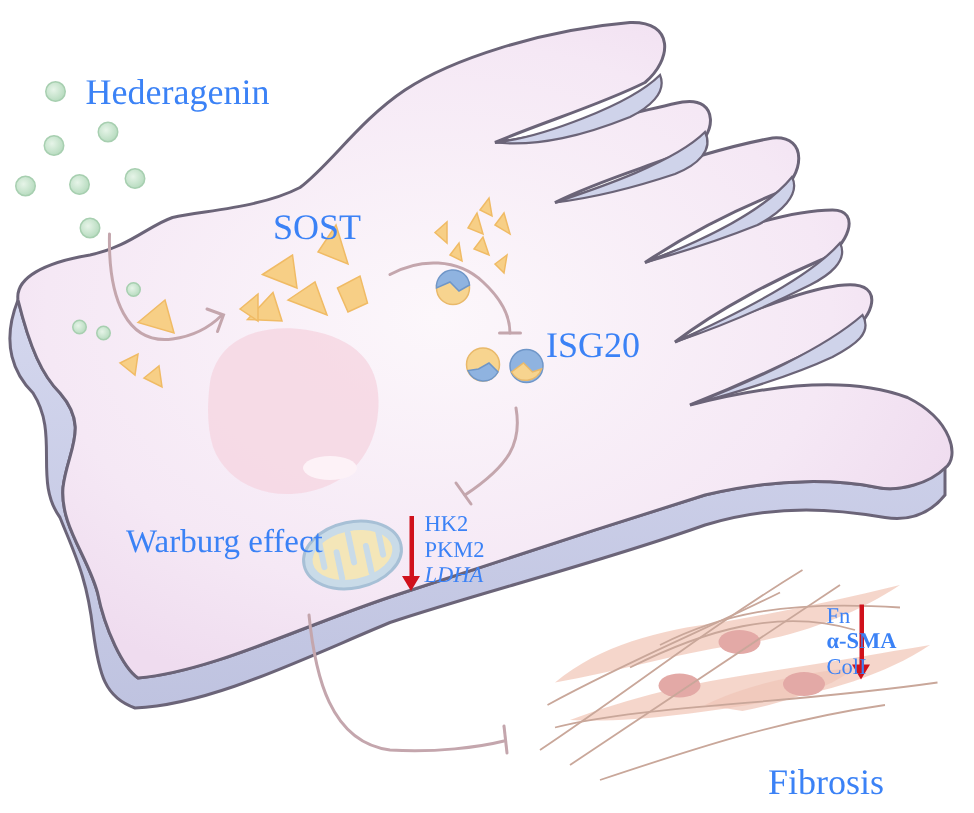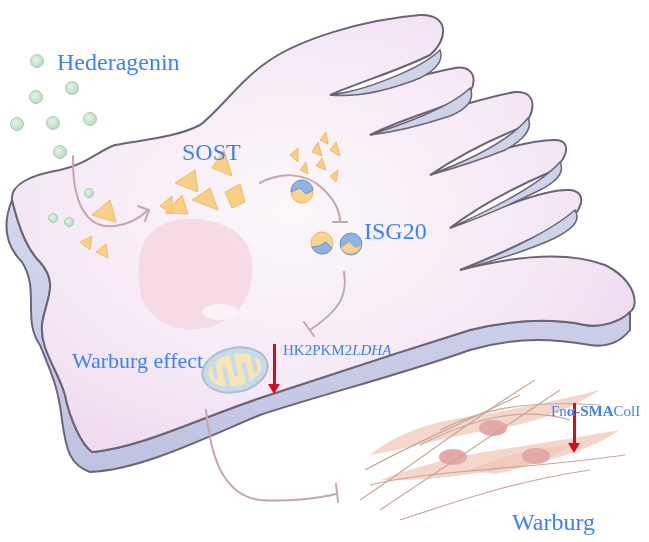--- a/index.html
+++ b/index.html
@@ -2,21 +2,21 @@
 <html><head>
   <meta charset="utf-8">
   <style>
     html, body { margin: 0; padding: 0; background: #ffffff; }
     body { width: 649px; height: 542px; position: relative; overflow: hidden; font-family: "Liberation Serif", "DejaVu Serif", serif; color: #111; }
     #canvas { position: absolute; left: 0; top: 0; width: 649px; height: 542px; }
     .lbl { position: absolute; white-space: nowrap; line-height: 1; font-family: "Liberation Serif", "DejaVu Serif", serif; color: #3b82f6; }
     .lbl-lg { font-size: 24px; }
     .lbl-md { font-size: 22px; }
     .lbl-sm { font-size: 15px; line-height: 17px; }
-    .marker-list { position: absolute; display: flex; }
+    .marker-list { position: absolute; display: flex; flex-direction: column; }
     .red-arrow { position: absolute; width: 3px; background: #d0111b; }
     .red-arrow::after { content: ""; position: absolute; left: -5px; bottom: -8px; border-left: 6.5px solid transparent; border-right: 6.5px solid transparent; border-top: 10px solid #d0111b; }
   </style>
 </head>
 <body>
 
 <svg id="canvas" viewBox="0 0 649 542" xmlns="http://www.w3.org/2000/svg">
   <defs>
     <radialGradient id="bodyGrad" cx="45%" cy="45%" r="60%">
       <stop offset="0%" stop-color="#fcf7fb"></stop>
@@ -164,22 +164,22 @@
       <path d="M 420 445 C 470 420, 520 405, 570 420"></path>
       <path d="M 370 485 C 430 470, 520 470, 625 455"></path>
       <path d="M 440 430 C 480 410, 520 400, 600 405"></path>
     </g>
   </g>
 </svg>
 
 <div class="lbl lbl-lg" style="left:57px; top:50px;">Hederagenin</div>
 <div class="lbl lbl-lg" style="left:182px; top:140px;">SOST</div>
 <div class="lbl lbl-lg" style="left:364px; top:219px;">ISG20</div>
-<div class="lbl lbl-md" style="left:72px; top:350px;">Warburg effect</div>
-<div class="lbl lbl-lg" style="left:512px; top:510px;">Warburg</div>
+<div class="lbl lbl-md" style="left:84px; top:350px;">Warburg effect</div>
+<div class="lbl lbl-lg" style="left:512px; top:510px;">Fibrosis</div>
 
 <div class="red-arrow" style="left:273px; top:344px; height:42px;"></div>
 <div class="marker-list" style="left:283px; top:342px;">
   <span class="lbl lbl-sm" style="position:static;">HK2</span>
   <span class="lbl lbl-sm" style="position:static;">PKM2</span>
   <span class="lbl lbl-sm" style="position:static;font-style:italic;">LDHA</span>
 </div>
 
 <div class="red-arrow" style="left:573px; top:403px; height:42px;"></div>
 <div class="marker-list" style="left:551px; top:403px;">

